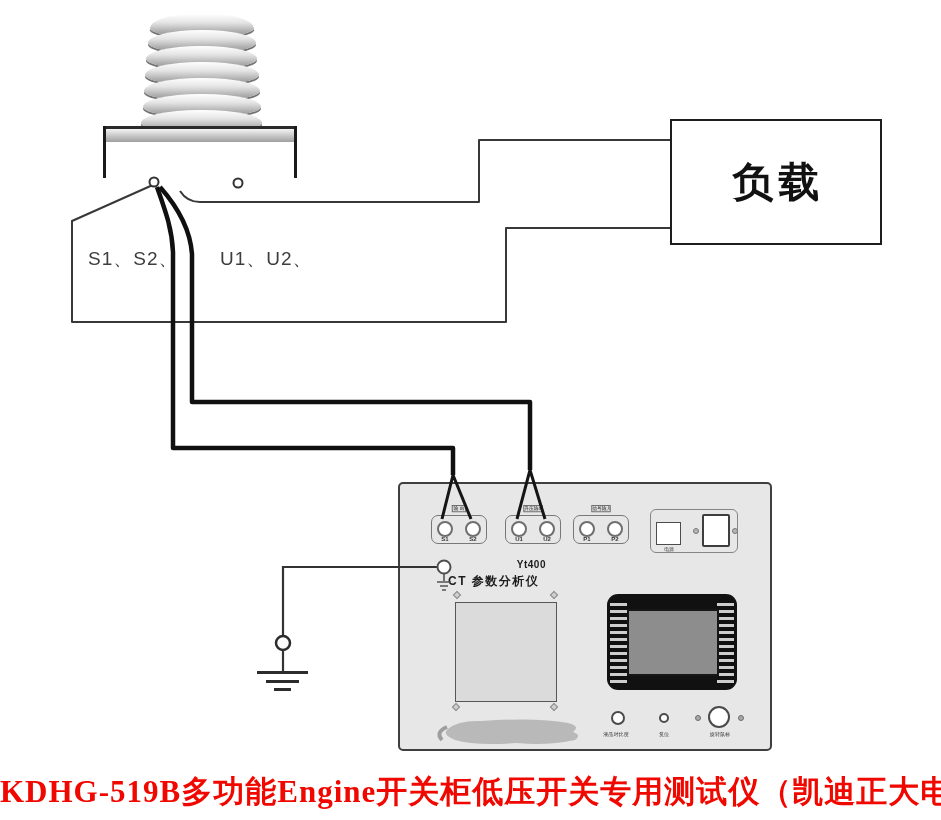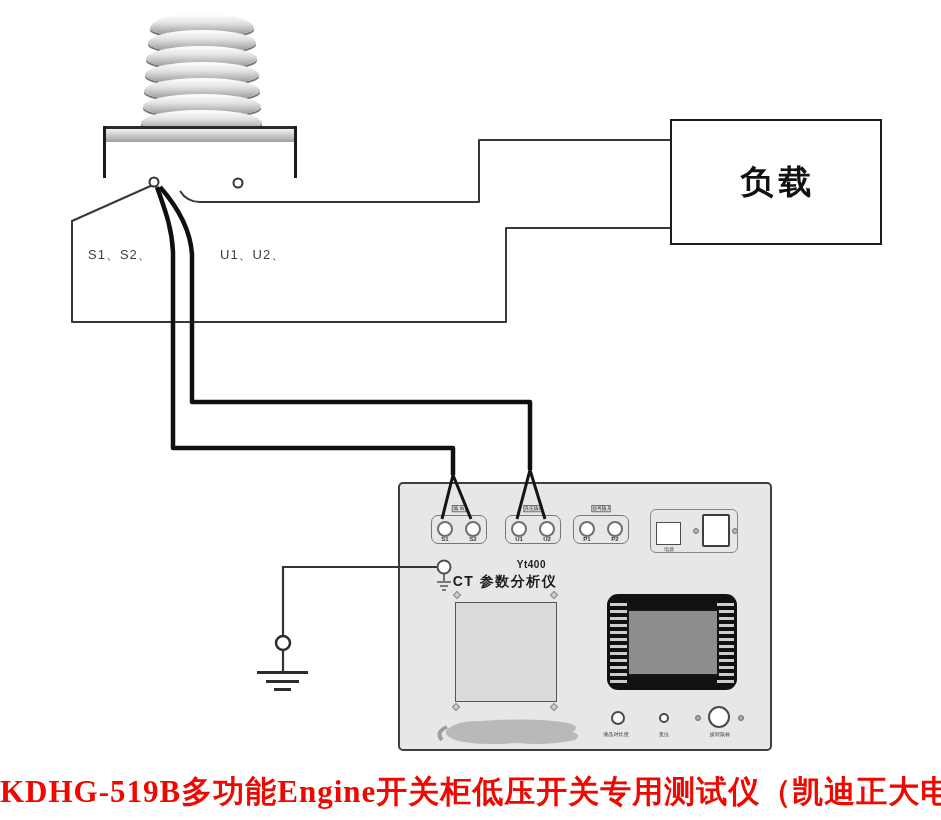--- a/index.html
+++ b/index.html
@@ -12,27 +12,27 @@
        background:linear-gradient(180deg,#ffffff 0%,#e4e4e4 38%,#9c9c9c 88%,#8d8d8d 100%);
        border-radius:50% / 58% 58% 46% 46%;
        box-shadow:0 2px 0 rgba(70,70,70,.75);}
   .rib + .rib{margin-top:-7px;}
   .rib.first{border-radius:50% / 72% 72% 45% 45%;}
   #flange{left:103px;top:126px;width:194px;height:16px;
           background:linear-gradient(180deg,#f4f4f4,#9f9f9f);
           border-top:3px solid #2a2a2a;box-sizing:border-box;}
   .bracket{top:126px;width:3px;height:52px;background:#1a1a1a;}
   
-  .ct-label{top:246px;font-size:13px;color:#3d3d3d;letter-spacing:1px;}
+  .ct-label{top:246px;font-size:19px;color:#3d3d3d;letter-spacing:1px;}
   
   #load-box{left:670px;top:119px;width:212px;height:126px;background:#fff;
             border:2.5px solid #1d1d1d;box-sizing:border-box;
             display:flex;align-items:center;justify-content:center;}
   #load-label{font-family:"Liberation Serif","DejaVu Serif",serif;font-weight:bold;
-              font-size:33px;letter-spacing:5px;color:#111;padding-left:5px;}
+              font-size:41px;letter-spacing:5px;color:#111;padding-left:5px;}
   
   #panel{left:398px;top:482px;width:374px;height:269px;background:#e7e7e7;
          border:2px solid #3f3f3f;border-radius:5px;box-sizing:border-box;}
   .tgroup{position:absolute;width:56px;height:29px;border:1.5px solid #787878;
           border-radius:7px;box-sizing:border-box;}
   .tag{position:absolute;height:9px;border:1px solid #555;background:#dedede;color:#222;
        box-sizing:border-box;text-align:center;font-size:6px;line-height:7px;
        transform:scale(.8);transform-origin:center top;white-space:nowrap;overflow:hidden;}
   .tcircle{position:absolute;width:16px;height:16px;border:2px solid #6e6e6e;background:#fff;
            border-radius:50%;box-sizing:border-box;}
@@ -43,21 +43,21 @@
   #power-sq-small{position:absolute;left:5px;top:12px;width:25px;height:23px;background:#fff;
                   border:1.5px solid #4c4c4c;box-sizing:border-box;}
   #power-label{position:absolute;left:0px;top:36px;width:36px;text-align:center;font-size:6px;
                color:#333;transform:scale(.8);transform-origin:center top;}
   #power-sq-big{position:absolute;left:51px;top:4px;width:28px;height:33px;background:#fff;
                 border:2px solid #3e3e3e;border-radius:2px;box-sizing:border-box;}
   .pscrew{position:absolute;width:6px;height:6px;border-radius:50%;background:#b5b5b5;
           border:1px solid #777;box-sizing:border-box;}
   #brand{position:absolute;left:56px;top:75px;width:90px;text-align:right;font-size:10px;
          font-weight:bold;color:#1c1c1c;letter-spacing:.5px;}
-  #subtitle{position:absolute;left:48px;top:89px;width:114px;text-align:center;font-size:14px;
+  #subtitle{position:absolute;left:48px;top:89px;width:114px;font-size:12px;
             font-weight:bold;color:#1c1c1c;letter-spacing:1.5px;white-space:nowrap;}
   #printer{position:absolute;left:55px;top:118px;width:102px;height:100px;background:#dbdbdb;
            border:1.5px solid #565656;box-sizing:border-box;}
   .dscrew{position:absolute;width:6px;height:6px;background:#cfcfcf;border:1px solid #8a8a8a;
           box-sizing:border-box;transform:rotate(45deg);}
   #screen{position:absolute;left:207px;top:110px;width:130px;height:96px;background:#111;
           border-radius:11px;}
   .vent{position:absolute;top:5px;width:17px;height:86px;
         background:repeating-linear-gradient(180deg,#101010 0 4px,#cdcdcd 4px 7px);}
   #display{position:absolute;left:20px;top:15px;width:92px;height:67px;background:#8d8d8d;

